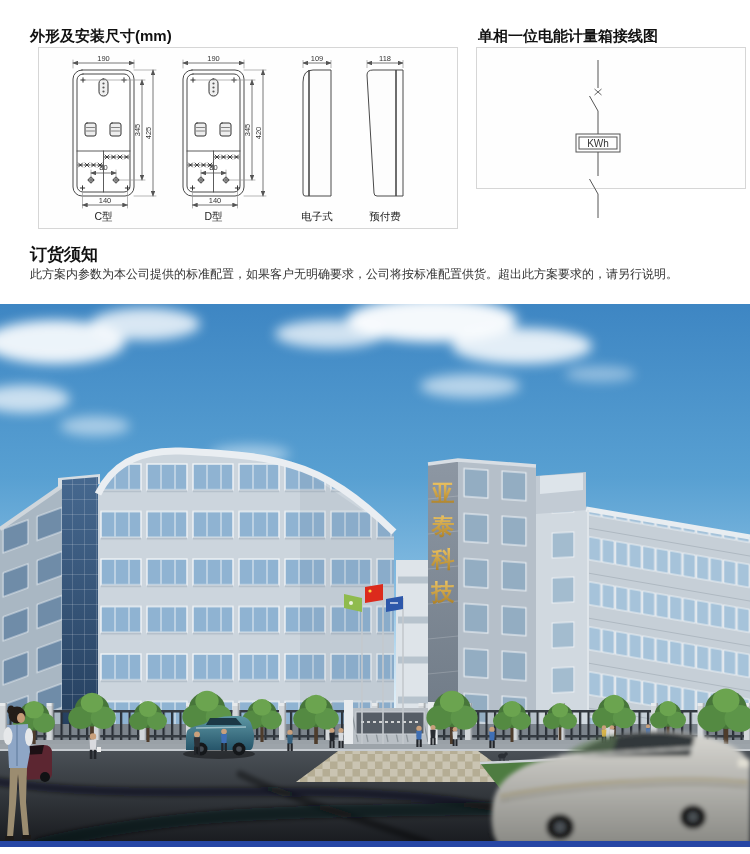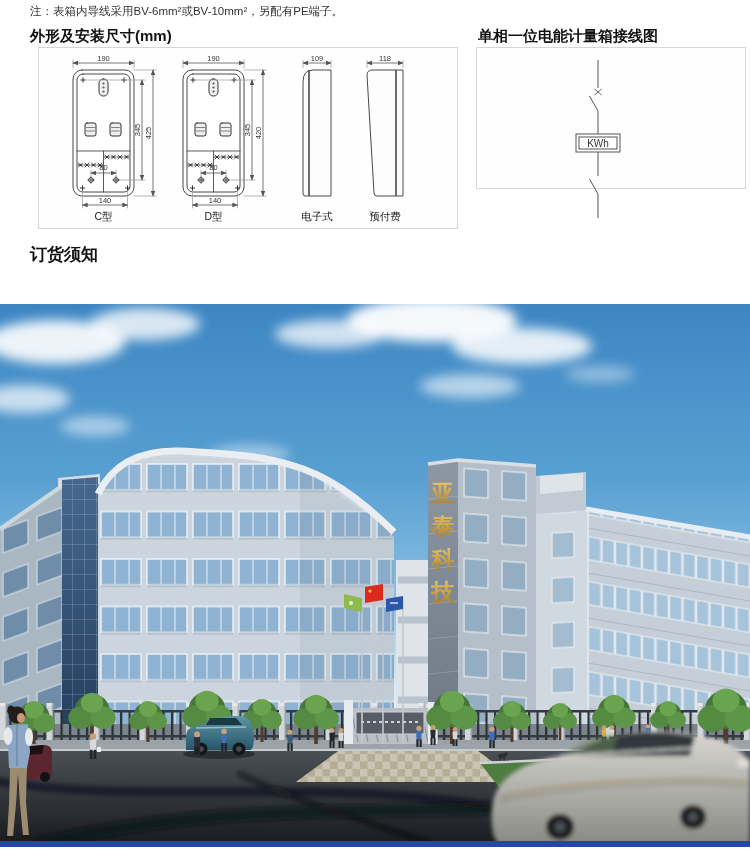--- a/index.html
+++ b/index.html
@@ -19,21 +19,20 @@
   svg text.dim{font-family:"Liberation Sans","DejaVu Sans",sans-serif;font-size:7.5px;fill:#333;}
   svg text.lbl{font-family:"Liberation Sans","DejaVu Sans",sans-serif;font-size:10.5px;fill:#222;}
   svg text.kwh{font-family:"Liberation Sans","DejaVu Sans",sans-serif;font-size:10px;fill:#333;}
   svg text.gold{font-family:"Liberation Serif","DejaVu Serif",serif;font-size:23px;font-weight:bold;}
 </style>
 </head>
 <body>
 
 <div class="page">
 
-  <p class="note">注：表箱内导线采用BV-6mm²或BV-10mm²，另配有PE端子。</p>
 
   <h2 class="sec-title t-left">外形及安装尺寸(mm)</h2>
   <h2 class="sec-title t-right">单相一位电能计量箱接线图</h2>
 
   <div class="panel p-left">
   <svg width="418" height="180" viewBox="0 0 418 180">
     <defs>
       <marker id="ar" markerWidth="7" markerHeight="6" refX="6.5" refY="3" orient="auto-start-reverse">
         <path d="M0,0L7,3L0,6Z" fill="#555"></path>
       </marker>
@@ -168,20 +167,21 @@
       <rect x="99" y="86" width="44" height="18"></rect>
       <rect x="102" y="89" width="38" height="12"></rect>
       <path d="M121,104 V128"></path>
       <path d="M112.5,131 L121,146 L121,170"></path>
     </g>
     <text class="kwh" x="121" y="99" text-anchor="middle">KWh</text>
   </svg>
   </div>
 
   <h2 class="order-title">订货须知</h2>
+  <p class="order-body">此方案内参数为本公司提供的标准配置，如果客户无明确要求，公司将按标准配置供货。超出此方案要求的，请另行说明。</p>
 
   <div class="photo">
   <svg width="750" height="543" viewBox="0 0 750 543">
     <defs>
       <linearGradient id="gSky" x1="0" y1="0" x2="0" y2="1">
         <stop offset="0" stop-color="#3e86c3"></stop>
             <stop offset="0.32" stop-color="#58a0d2"></stop>
         <stop offset="0.58" stop-color="#93c5e6"></stop>
             <stop offset="0.78" stop-color="#cfe7f6"></stop>
         <stop offset="1" stop-color="#f2f9fd"></stop>

